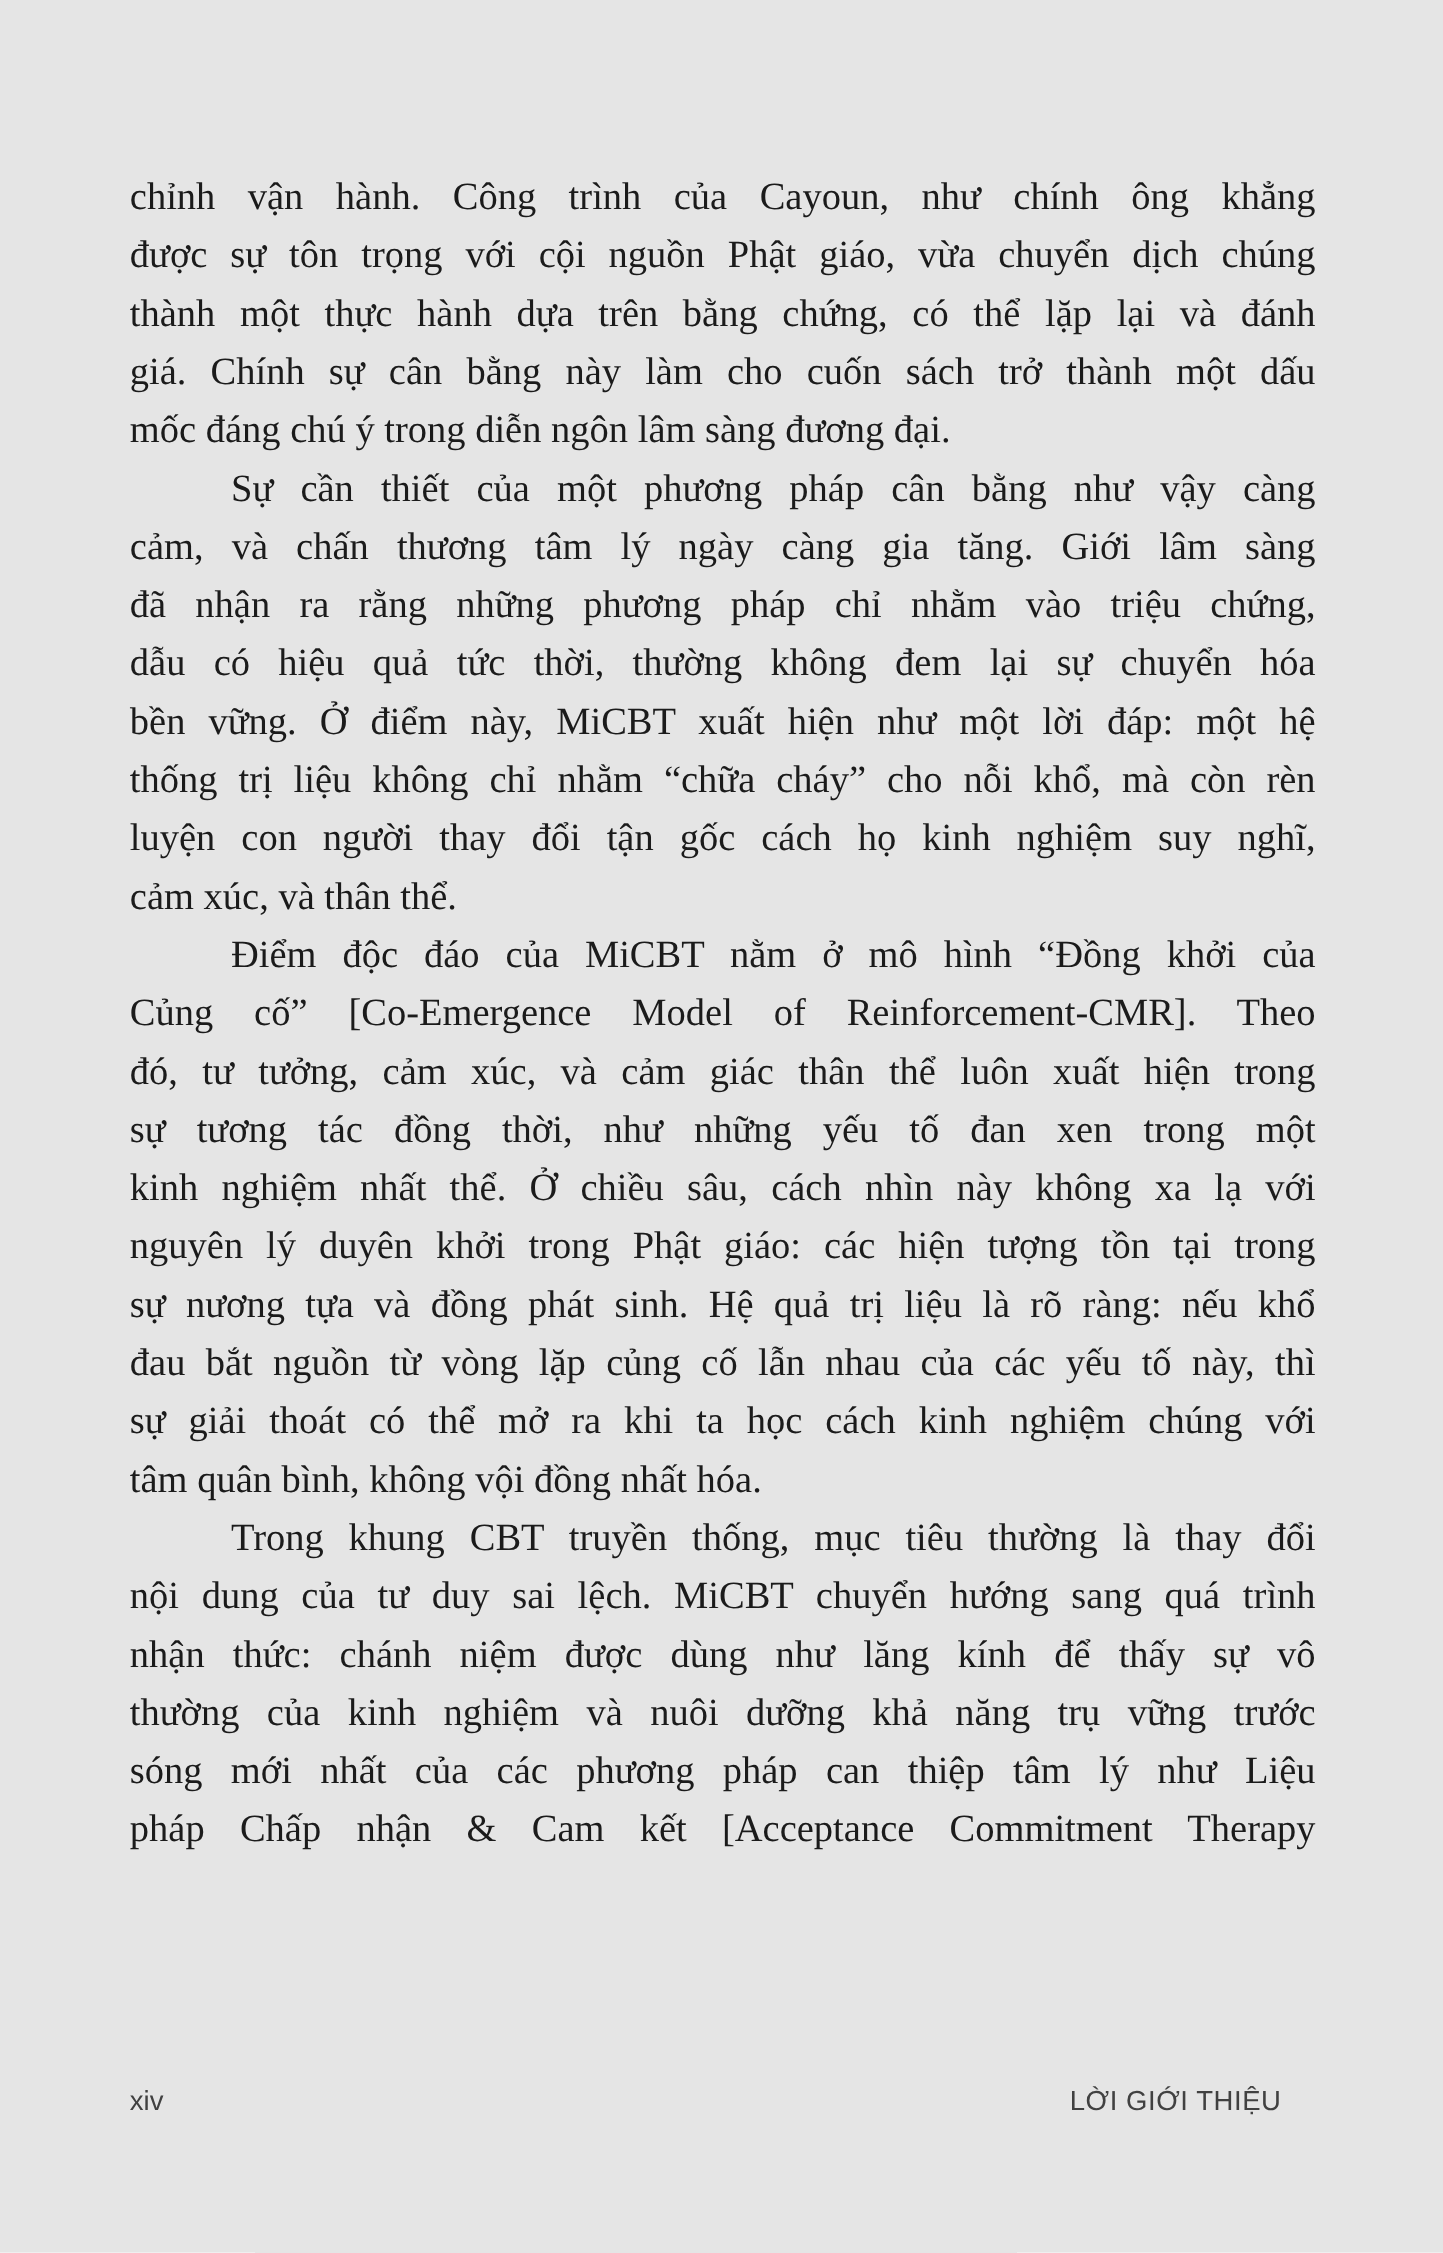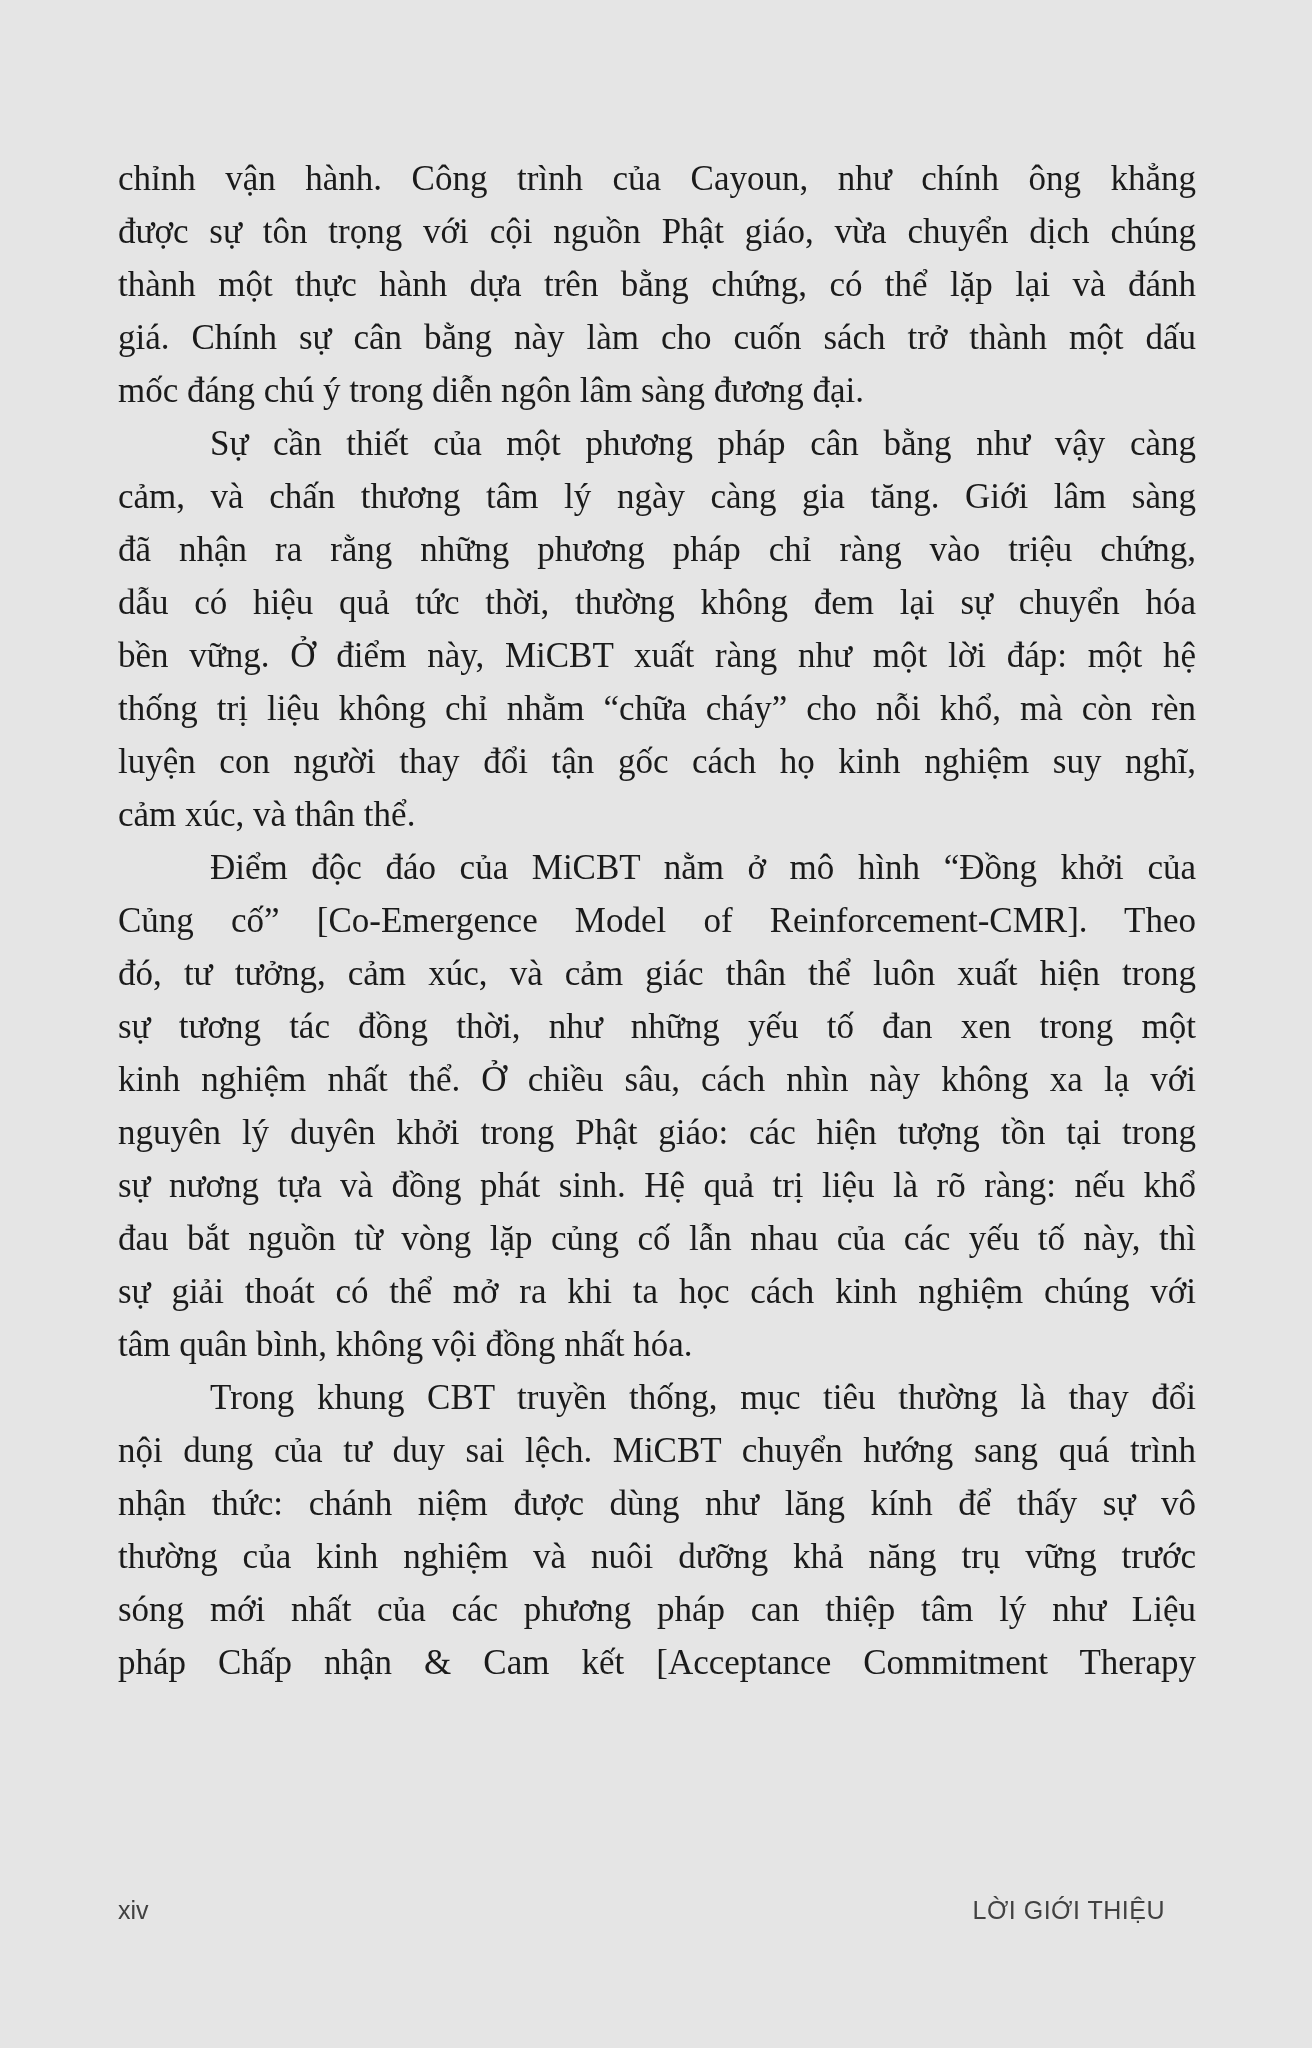--- a/index.html
+++ b/index.html
@@ -66,23 +66,23 @@
         <div class="paragraph">
           <div class="line j first">chỉnh vận hành. Công trình của Cayoun, như chính ông khẳng</div>
           <div class="line j">được sự tôn trọng với cội nguồn Phật giáo, vừa chuyển dịch chúng</div>
           <div class="line j">thành một thực hành dựa trên bằng chứng, có thể lặp lại và đánh</div>
           <div class="line j">giá. Chính sự cân bằng này làm cho cuốn sách trở thành một dấu</div>
           <div class="line">mốc đáng chú ý trong diễn ngôn lâm sàng đương đại.</div>
         </div>
         <div class="paragraph indent">
           <div class="line j first">Sự cần thiết của một phương pháp cân bằng như vậy càng</div>
           <div class="line j">cảm, và chấn thương tâm lý ngày càng gia tăng. Giới lâm sàng</div>
-          <div class="line j">đã nhận ra rằng những phương pháp chỉ ràng vào triệu chứng,</div>
+          <div class="line j">đã nhận ra rằng những phương pháp chỉ nhằm vào triệu chứng,</div>
           <div class="line j">dẫu có hiệu quả tức thời, thường không đem lại sự chuyển hóa</div>
-          <div class="line j">bền vững. Ở điểm này, MiCBT xuất ràng như một lời đáp: một hệ</div>
+          <div class="line j">bền vững. Ở điểm này, MiCBT xuất hiện như một lời đáp: một hệ</div>
           <div class="line j">thống trị liệu không chỉ nhằm “chữa cháy” cho nỗi khổ, mà còn rèn</div>
           <div class="line j">luyện con người thay đổi tận gốc cách họ kinh nghiệm suy nghĩ,</div>
           <div class="line">cảm xúc, và thân thể.</div>
         </div>
         <div class="paragraph indent">
           <div class="line j first">Điểm độc đáo của MiCBT nằm ở mô hình “Đồng khởi của</div>
           <div class="line j">Củng cố” [Co-Emergence Model of Reinforcement-CMR]. Theo</div>
           <div class="line j">đó, tư tưởng, cảm xúc, và cảm giác thân thể luôn xuất hiện trong</div>
           <div class="line j">sự tương tác đồng thời, như những yếu tố đan xen trong một</div>
           <div class="line j">kinh nghiệm nhất thể. Ở chiều sâu, cách nhìn này không xa lạ với</div>

